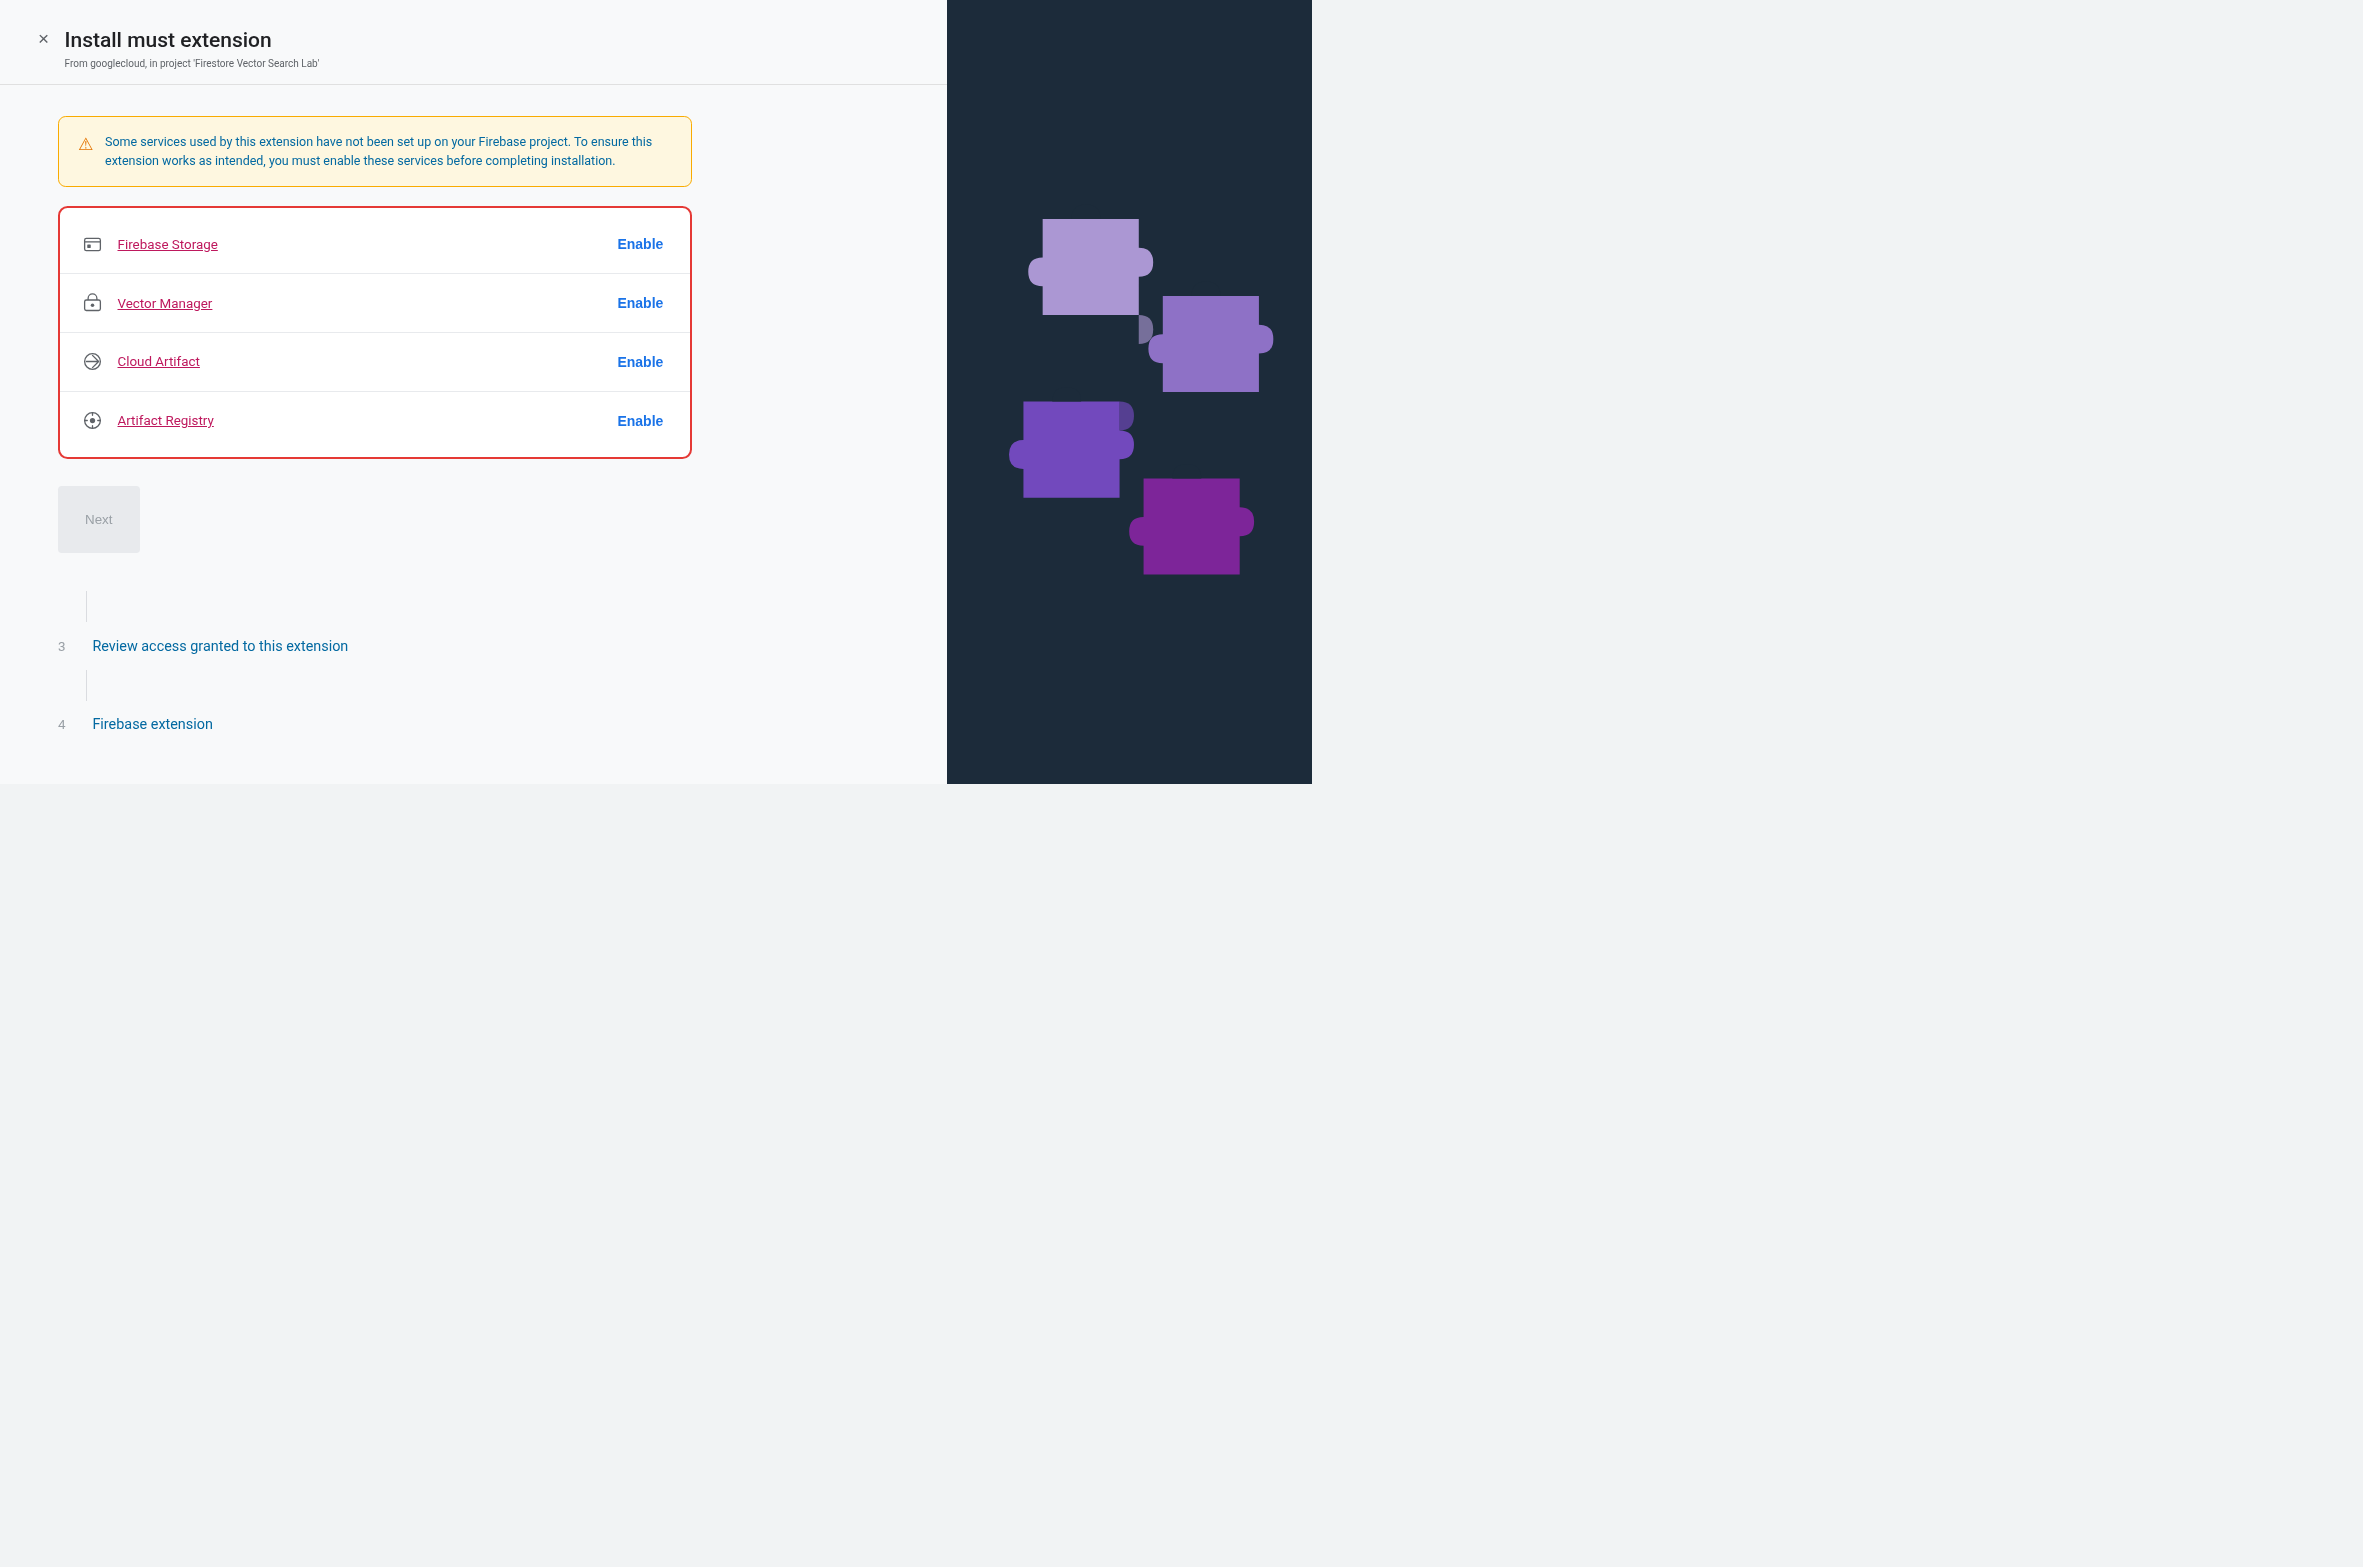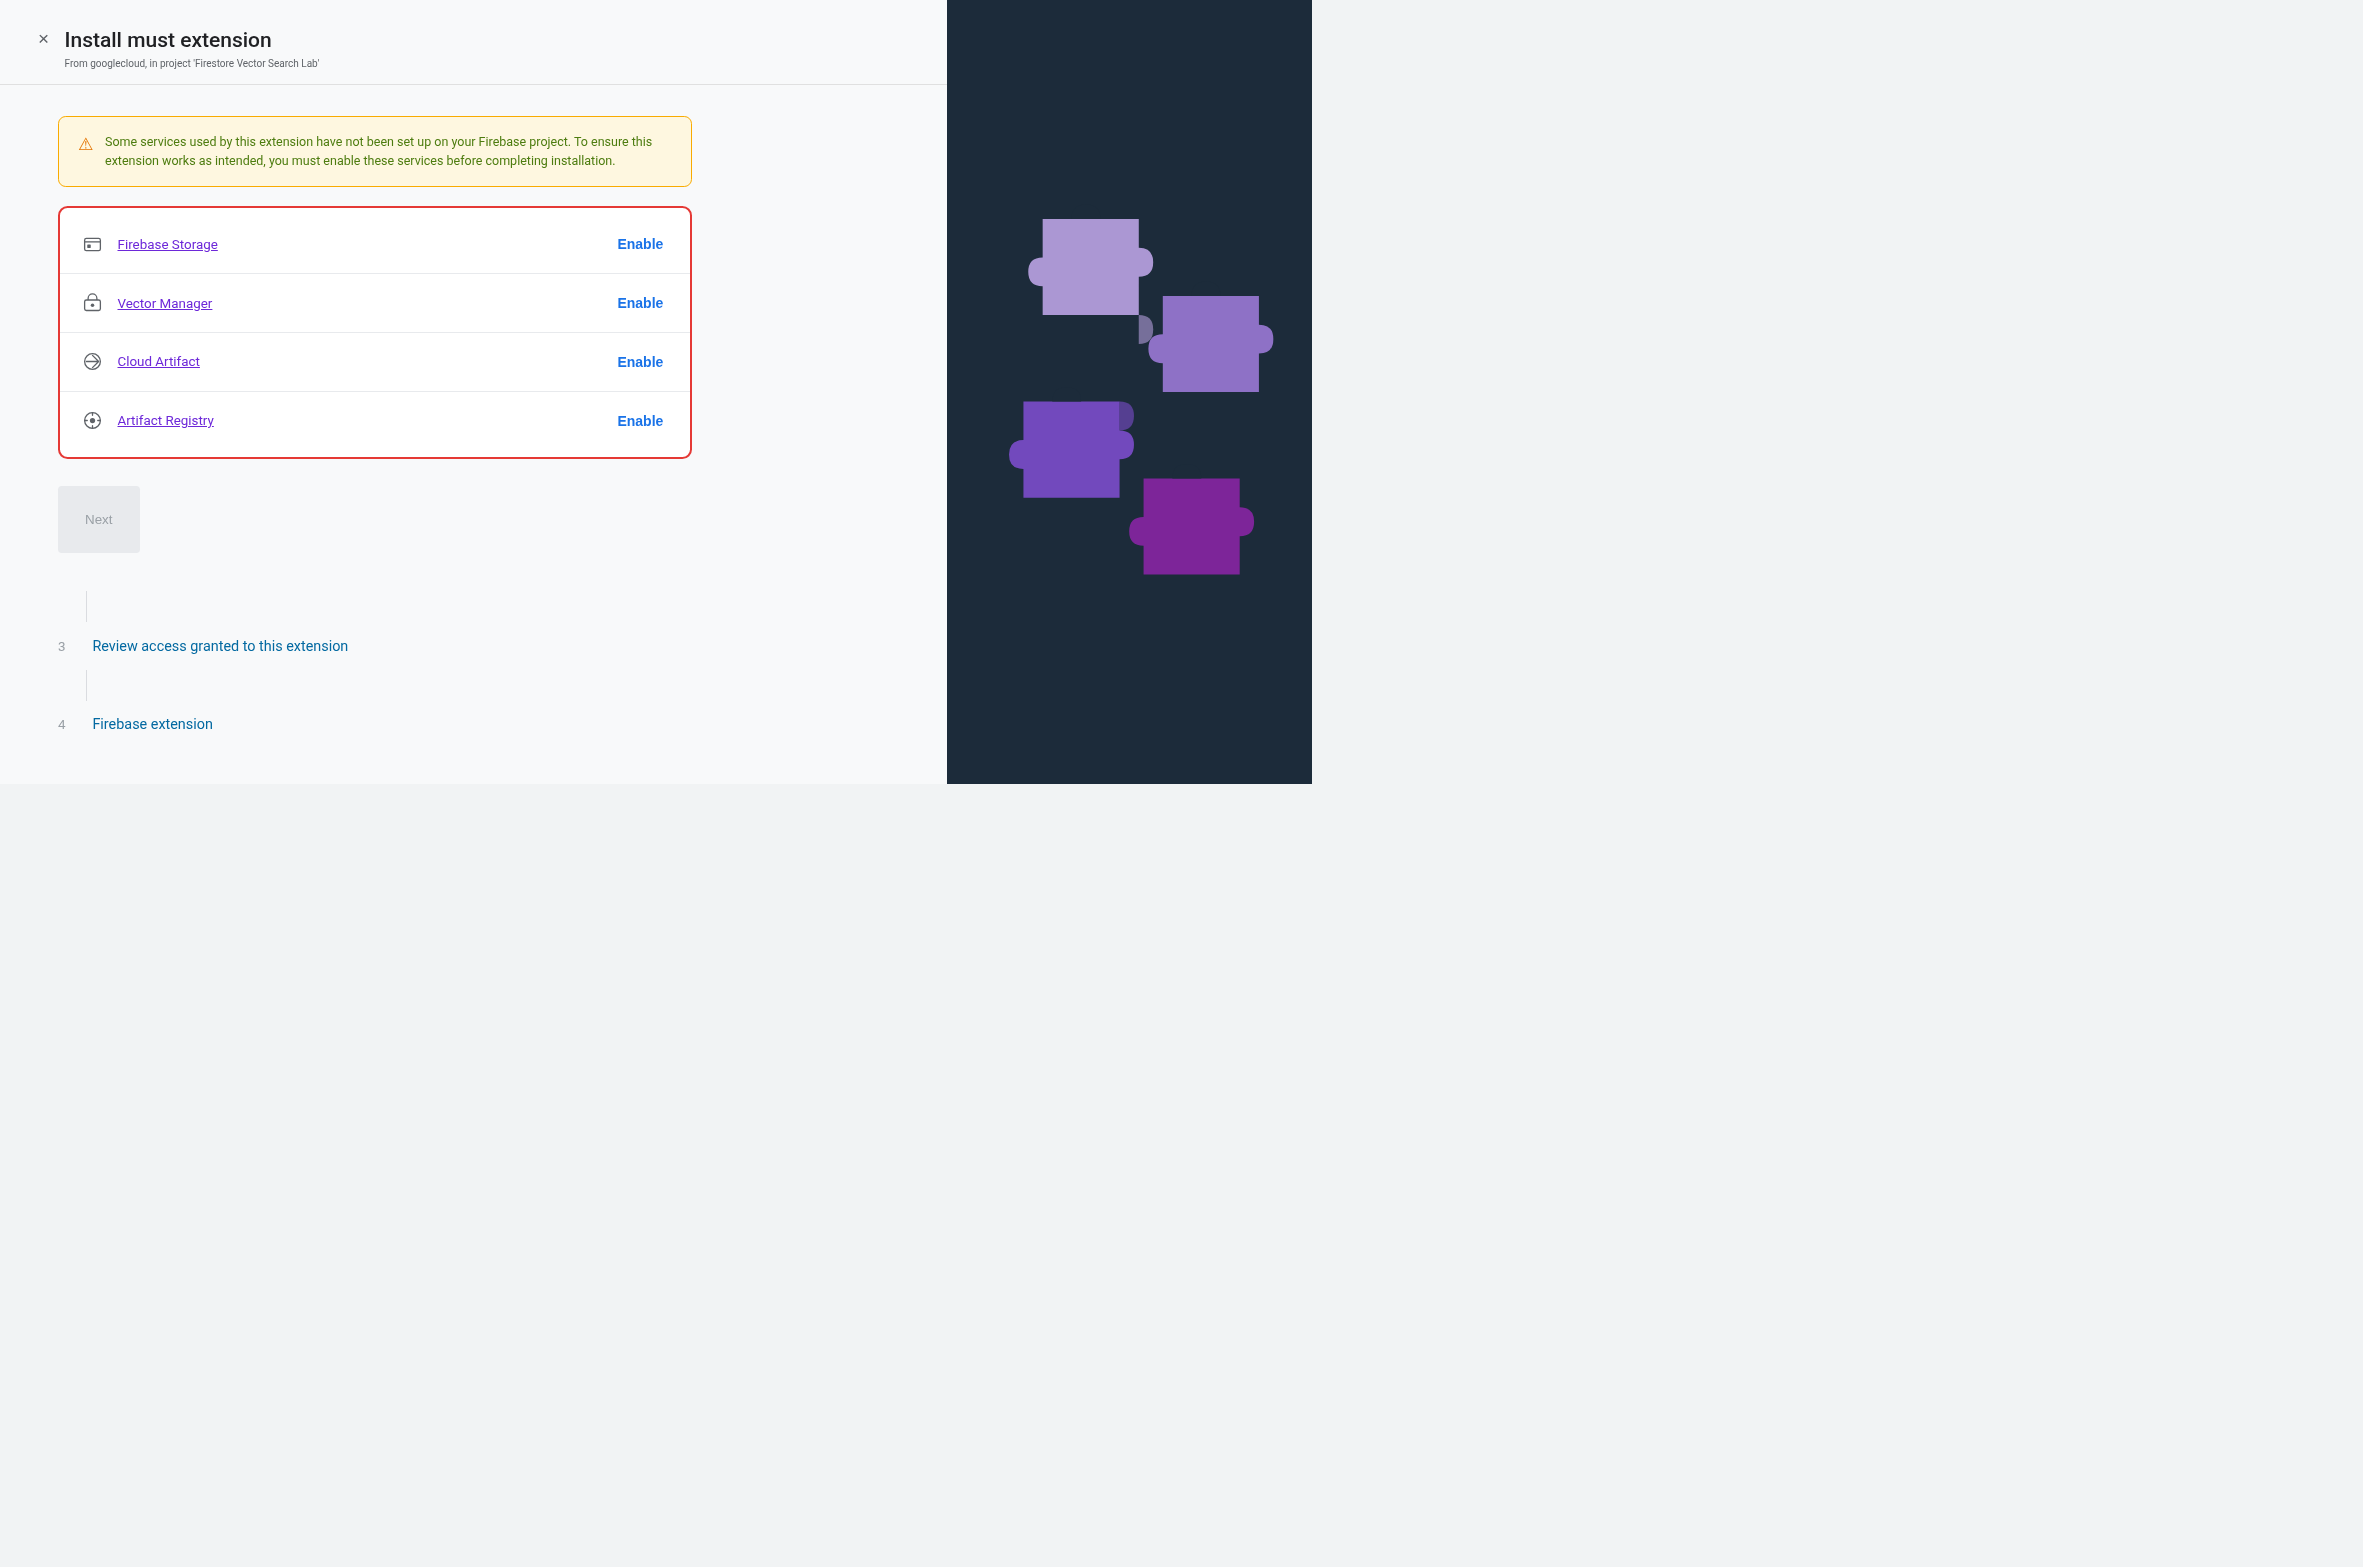--- a/index.html
+++ b/index.html
@@ -77,21 +77,21 @@
 
     .warning-icon {
       color: #e37400;
       font-size: 17.3px;
       margin-top: 1px;
       flex-shrink: 0;
     }
 
     .warning-text {
       font-size: 12.5px;
-      color: #4d7c0f;
+      color: #0369a1;
       line-height: 1.5;
     }
 
     .services-container {
       border: 2.4px solid #e53935;
       border-radius: 9.6px;
       background: #fff;
       padding: 7.7px 0;
       max-width: 634px;
       margin-bottom: 27px;
@@ -120,21 +120,21 @@
       height: 27px;
       display: flex;
       align-items: center;
       justify-content: center;
       color: #5f6368;
       font-size: 17.3px;
     }
 
     .service-name {
       font-size: 13.4px;
-      color: #6d28d9;
+      color: #be185d;
       text-decoration: underline;
       cursor: pointer;
     }
 
     .enable-btn {
       font-size: 14px;
       font-weight: 600;
       color: #1a73e8;
       background: none;
       border: none;

